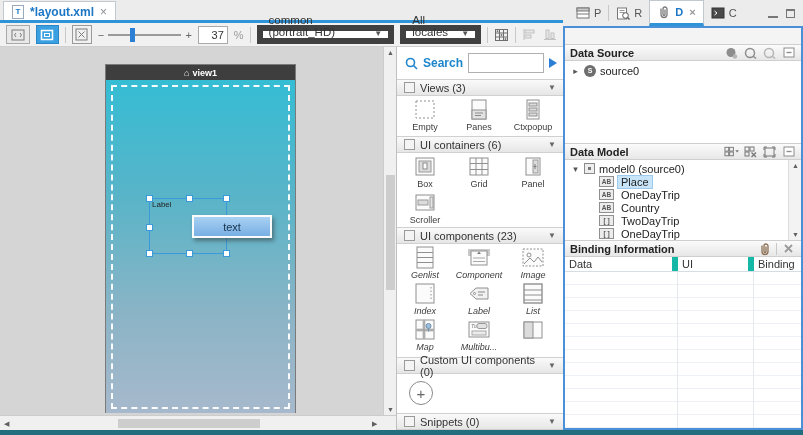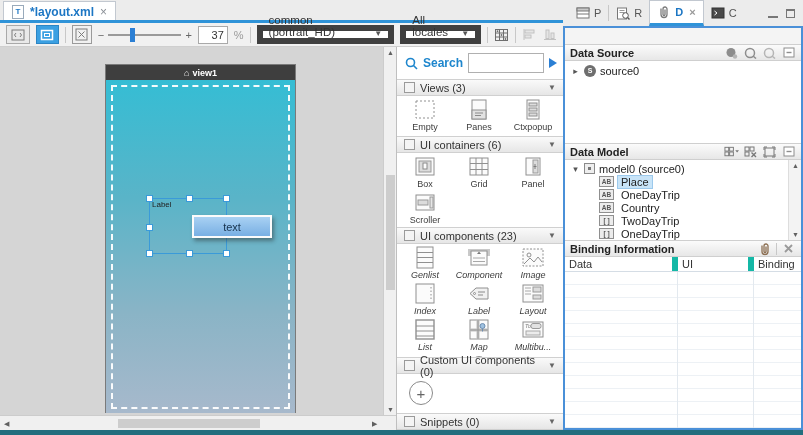--- a/index.html
+++ b/index.html
@@ -368,31 +368,20 @@
                 <path d="M4 11.5 L10 6 H22 V17 H10 Z" fill="#f1f1f1" stroke="#909090"></path>
                 <circle cx="8.5" cy="11.5" r="1" fill="none" stroke="#909090"></circle>
                 <path d="M12 10 H19 M12 13 H17" stroke="#8a8a8a"></path>
               </svg>
             </span>
           <span class="plabel">Label</span>
         </div>
         <div class="pitem">
           <span class="picon">
               <svg width="26" height="24" viewBox="0 0 26 24">
-                <rect x="3" y="3" width="20" height="17" fill="#fbfbfb" stroke="#909090"></rect>
-                <rect x="13" y="5" width="8" height="5" fill="#dcdcdc" stroke="#9a9a9a"></rect>
-                <rect x="13" y="13" width="8" height="4" fill="#dcdcdc" stroke="#9a9a9a"></rect>
-                <path d="M5 6 H11 M5 9 H11 M5 12 H11" stroke="#a8a8a8"></path>
-              </svg>
-            </span>
-          <span class="plabel">Layout</span>
-        </div>
-        <div class="pitem">
-          <span class="picon">
-              <svg width="26" height="24" viewBox="0 0 26 24">
                 <rect x="4" y="2" width="18" height="19" fill="#fbfbfb" stroke="#909090" stroke-width="1.4"></rect>
                 <path d="M4 8 H22 M4 13 H22 M4 18 H22" stroke="#909090"></path>
               </svg>
             </span>
           <span class="plabel">List</span>
         </div>
         <div class="pitem">
           <span class="picon">
               <svg width="26" height="24" viewBox="0 0 26 24">
                 <rect x="4" y="2" width="18" height="19" fill="#fbfbfb" stroke="#909090"></rect>

